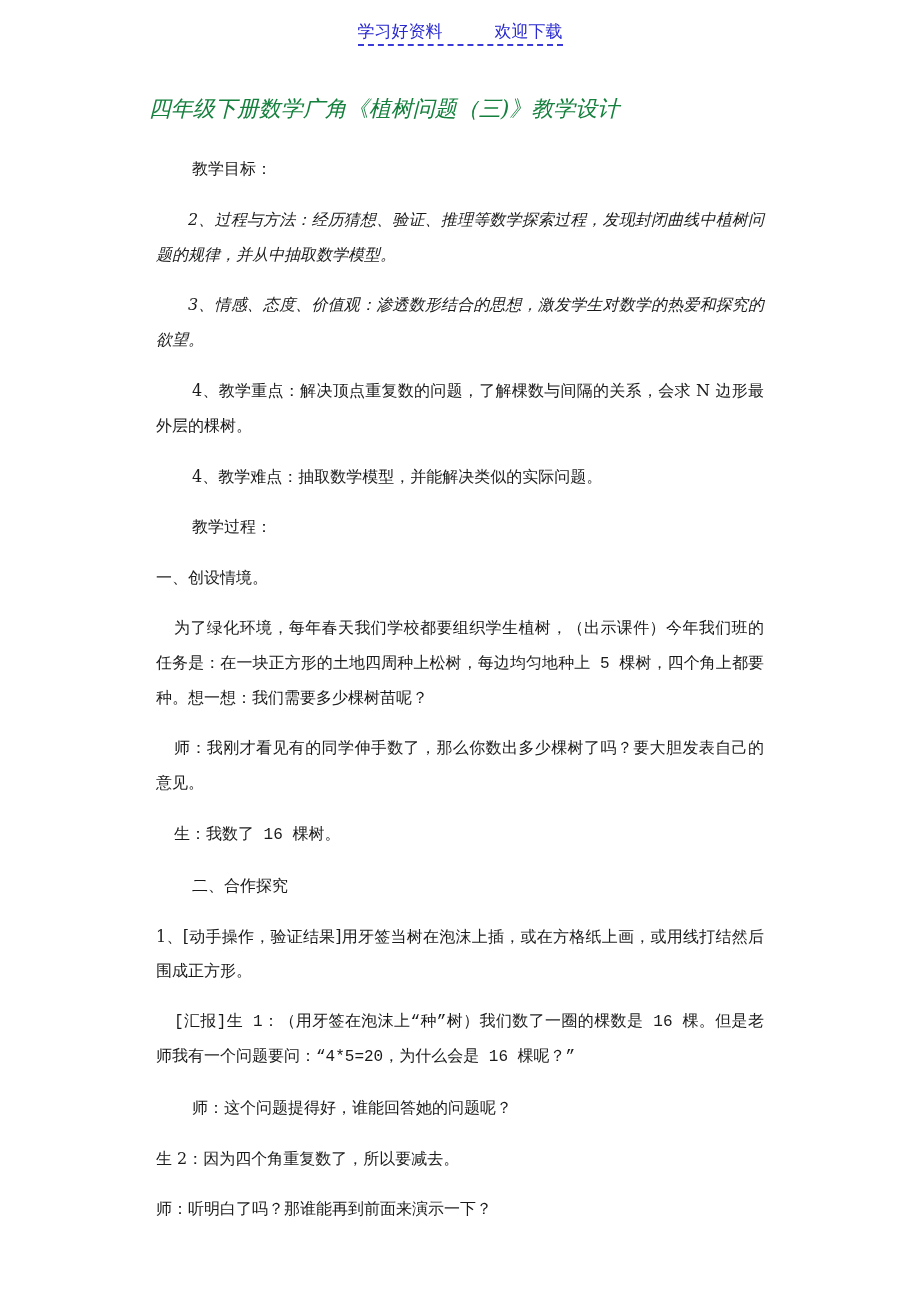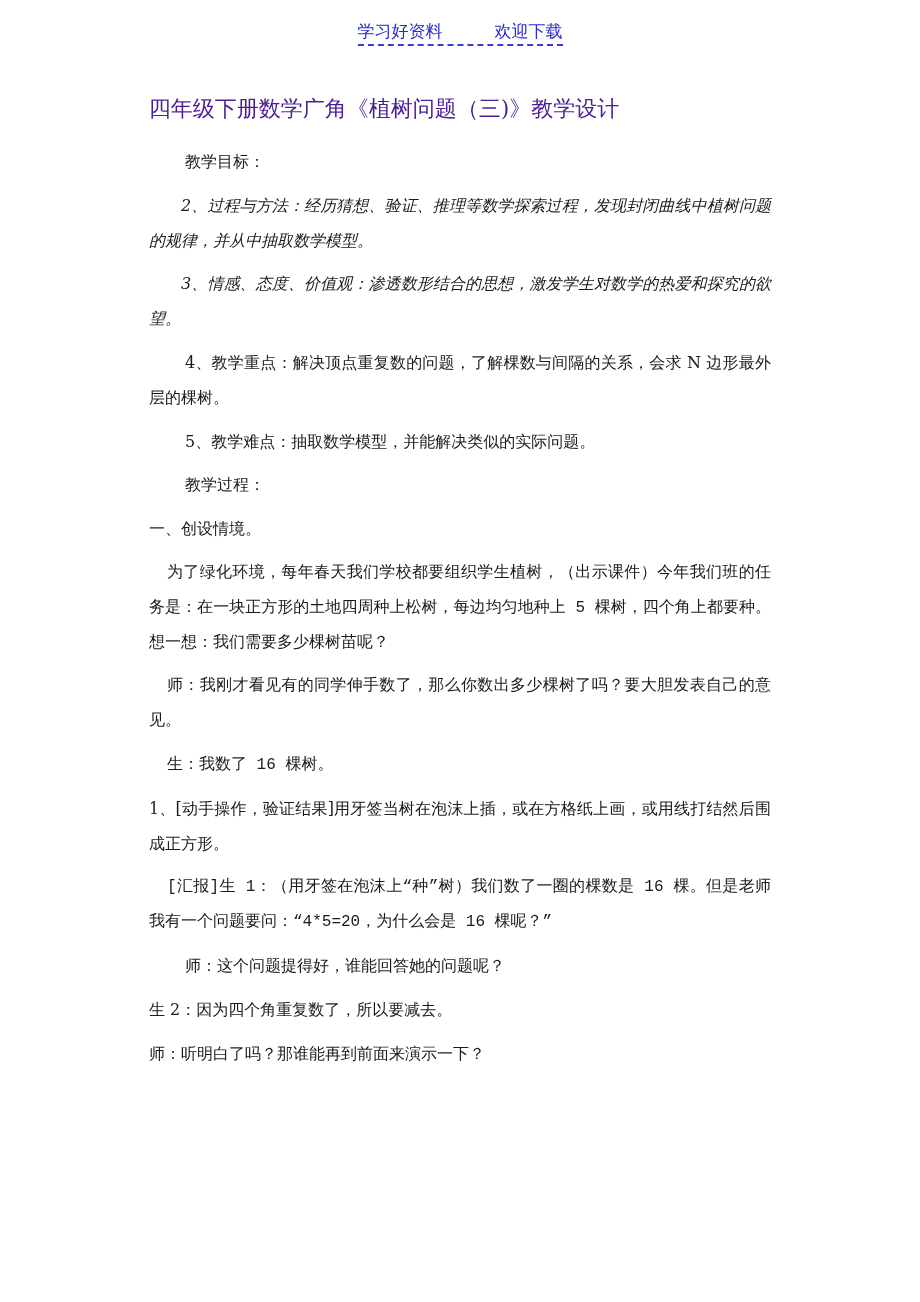--- a/index.html
+++ b/index.html
@@ -35,33 +35,34 @@
       display: inline-block;
       width: 52px;
     }
     .title {
       position: absolute;
       top: 94px;
       left: 0;
       width: 768px;
       text-align: center;
       font-size: 22px;
-      color: #4c1d95;
+      color: #15803d;
       line-height: 30px;
+      font-style: italic;
     }
     .content {
       position: absolute;
       top: 136px;
       left: 140px;
       width: 640px;
       font-size: 16px;
       line-height: 34.8px;
     }
     .p {
-      margin: 9px;
+      margin: 16px;
       padding: 0;
       text-align: justify;
     }
     .ind-36 { text-indent: 36px; }
     .ind-32 { text-indent: 32px; font-style: italic; }
     .ind-18 { text-indent: 18px; font-family: Liberation Mono, monospace; }
     .ind-0 { text-indent: 0; }
   </style>
 </head>
 <body>
@@ -72,24 +73,25 @@
   </span>
 </div>
 
 <div class="title">四年级下册数学广角《植树问题（三)》教学设计</div>
 
 <div class="content">
   <p class="p ind-36">教学目标：</p>
   <p class="p ind-32">2、过程与方法：经历猜想、验证、推理等数学探索过程，发现封闭曲线中植树问题的规律，并从中抽取数学模型。</p>
   <p class="p ind-32">3、情感、态度、价值观：渗透数形结合的思想，激发学生对数学的热爱和探究的欲望。</p>
   <p class="p ind-36">4、教学重点：解决顶点重复数的问题，了解棵数与间隔的关系，会求 N 边形最外层的棵树。</p>
-  <p class="p ind-36">5、教学难点：抽取数学模型，并能解决类似的实际问题。</p>
+  <p class="p ind-36">4、教学难点：抽取数学模型，并能解决类似的实际问题。</p>
   <p class="p ind-36">教学过程：</p>
   <p class="p ind-0">一、创设情境。</p>
   <p class="p ind-18">为了绿化环境，每年春天我们学校都要组织学生植树，（出示课件）今年我们班的任务是：在一块正方形的土地四周种上松树，每边均匀地种上 5 棵树，四个角上都要种。想一想：我们需要多少棵树苗呢？</p>
   <p class="p ind-18">师：我刚才看见有的同学伸手数了，那么你数出多少棵树了吗？要大胆发表自己的意见。</p>
   <p class="p ind-18">生：我数了 16 棵树。</p>
+  <p class="p ind-36">二、合作探究</p>
   <p class="p ind-0">1、[动手操作，验证结果]用牙签当树在泡沫上插，或在方格纸上画，或用线打结然后围成正方形。</p>
   <p class="p ind-18">[汇报]生 1：（用牙签在泡沫上“种”树）我们数了一圈的棵数是 16 棵。但是老师我有一个问题要问：“4*5=20，为什么会是 16 棵呢？”</p>
   <p class="p ind-36">师：这个问题提得好，谁能回答她的问题呢？</p>
   <p class="p ind-0">生 2：因为四个角重复数了，所以要减去。</p>
   <p class="p ind-0">师：听明白了吗？那谁能再到前面来演示一下？</p>
 </div>
 
 </body></html>

